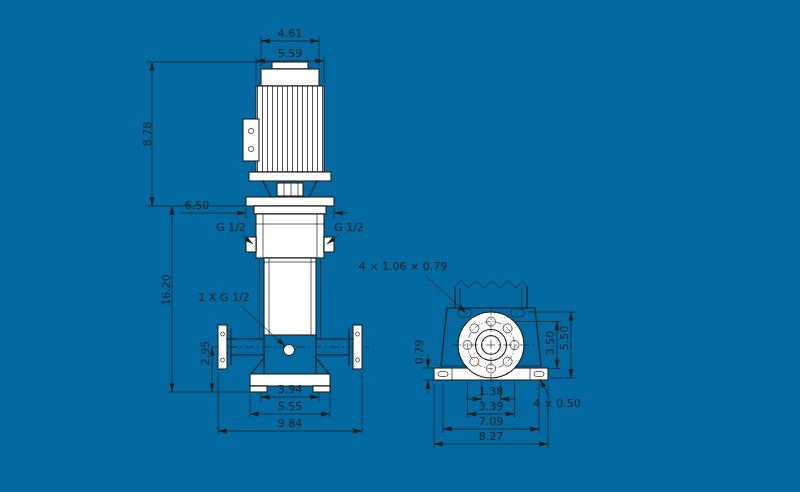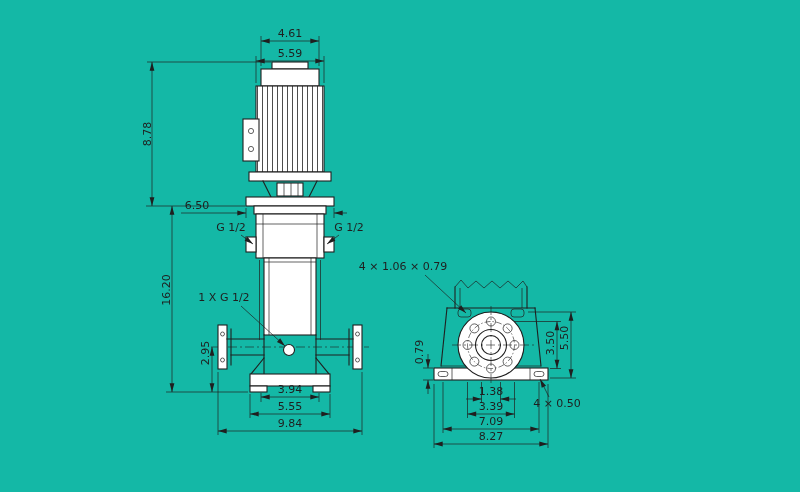--- a/index.html
+++ b/index.html
@@ -1,16 +1,16 @@
 <!DOCTYPE html>
 <html><head>
 <meta charset="utf-8">
 <style>
   html,body{margin:0;padding:0;background:#ffffff;}
-  .canvas{position:relative;width:800px;height:492px;background:#14b8a6;overflow:hidden;
+  .canvas{position:relative;width:800px;height:492px;background:#0369a1;overflow:hidden;
           font-family:"DejaVu Sans", sans-serif;}
   svg{display:block;}
   .ol   {fill:none;stroke:#1f1f1f;stroke-width:1.1;stroke-linecap:square;}
   .olw  {fill:#ffffff;stroke:#1f1f1f;stroke-width:1.1;}
   .thin {fill:none;stroke:#1f1f1f;stroke-width:0.7;}
   .cl   {fill:none;stroke:#1f1f1f;stroke-width:0.6;stroke-dasharray:9 3 2 3;}
   .bc   {fill:none;stroke:#1f1f1f;stroke-width:0.6;stroke-dasharray:6 2 1.5 2;}
   text.dim{font-size:11px;fill:#1f1f1f;text-anchor:middle;}
 </style>
 </head>

